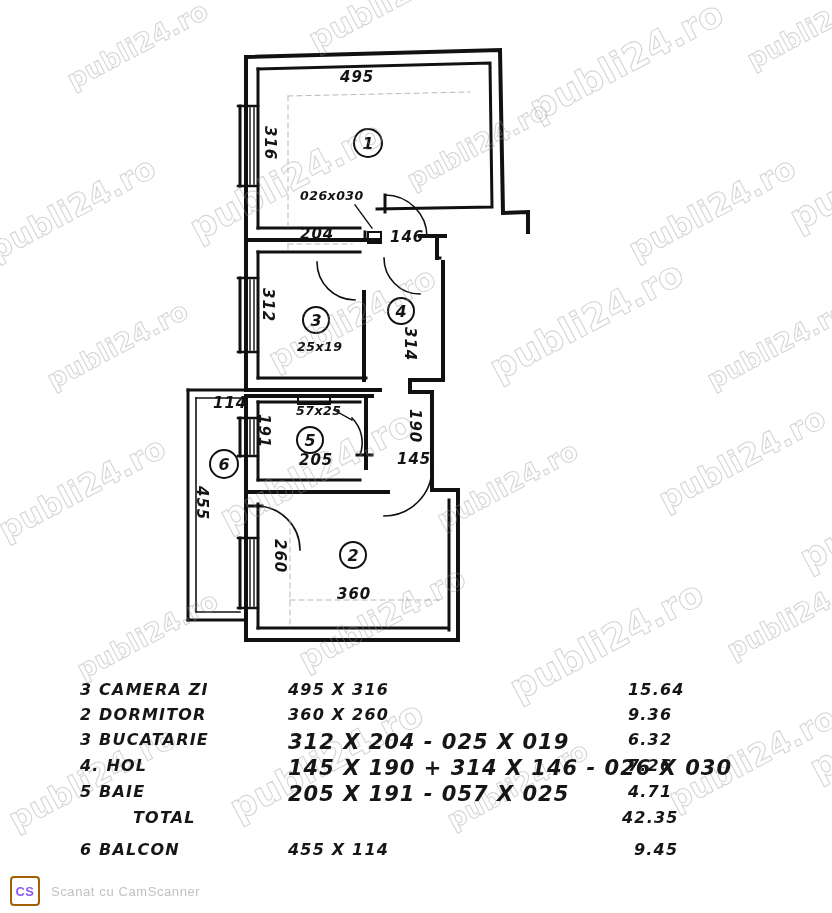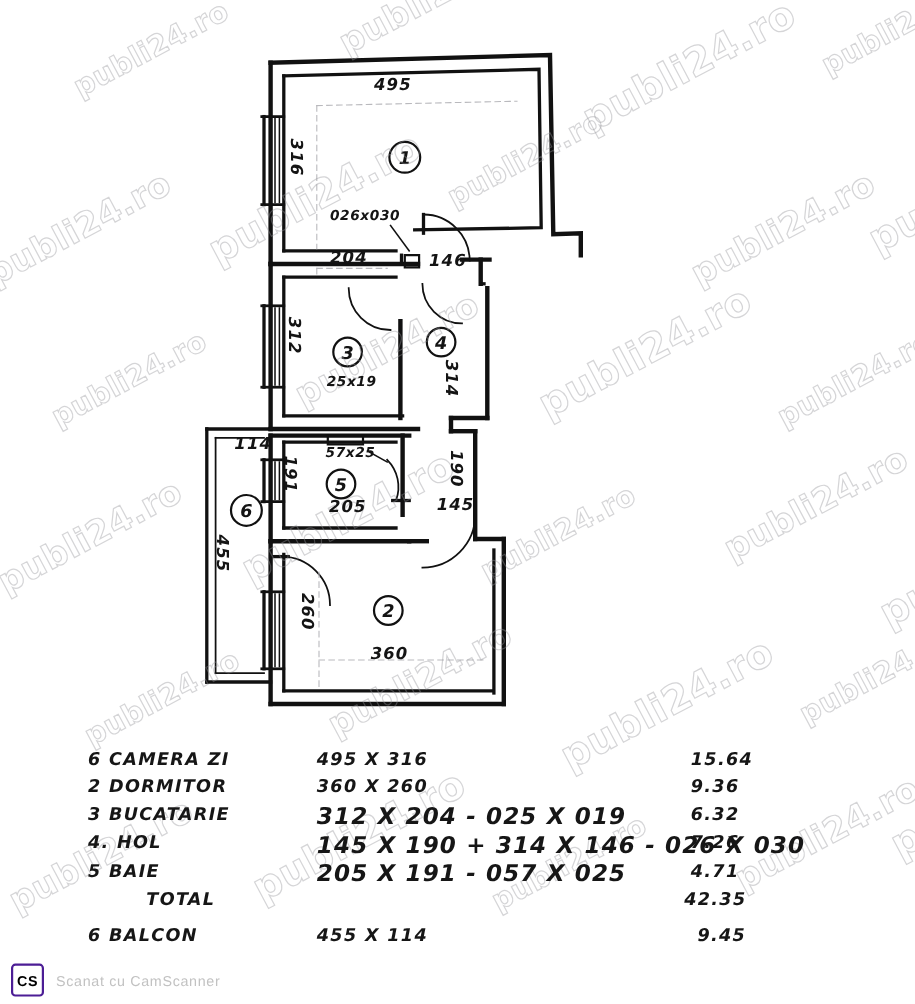--- a/index.html
+++ b/index.html
@@ -58,24 +58,24 @@
     font-style:italic;font-weight:600;
     font-size:16px;color:#161616;
     letter-spacing:1.2px;white-space:nowrap;
   }
   .cell.small{font-size:21px;letter-spacing:1px;}
 
   
   #footer{position:absolute;left:0;bottom:0;width:832px;height:44px;z-index:6;
           display:flex;align-items:center;padding-left:10px;box-sizing:border-box;}
   #cs-logo{
-    width:26px;height:26px;border:2px solid #4c1d95;border-radius:4px;
+    width:26px;height:26px;border:2px solid #a16207;border-radius:4px;
     display:flex;align-items:center;justify-content:center;
     font-family:"Liberation Sans",sans-serif;font-weight:700;font-size:13px;
-    color:#000000;letter-spacing:0.5px;background:#fff;flex:none;
+    color:#8b5cf6;letter-spacing:0.5px;background:#fff;flex:none;
   }
   #cs-text{margin-left:11px;font-family:"Liberation Sans",sans-serif;
            font-size:13px;color:#c2c2c2;letter-spacing:0.6px;}
 </style>
 </head>
 <body>
 
 <div id="page">
 
   <div id="watermarks">
@@ -273,21 +273,21 @@
     <div class="hw hw-dim rot-cw" style="left:211px;top:486px;">455</div>
 
     <div class="hw hw-dim rot-cw" style="left:289px;top:539px;">260</div>
 
     <div class="hw hw-dim" style="left:337px;top:585px;">360</div>
   </div>
 
   <div id="legend-table">
 
     <div class="row" style="top:12px;">
-      <span class="cell col-name">6 CAMERA ZI</span>
+      <span class="cell col-name">3 CAMERA ZI</span>
       <span class="cell col-formula">495 X 316</span>
       <span class="cell col-area">15.64</span>
     </div>
 
     <div class="row" style="top:37px;">
       <span class="cell col-name">2 DORMITOR</span>
       <span class="cell col-formula">360 X 260</span>
       <span class="cell col-area">9.36</span>
     </div>
 

